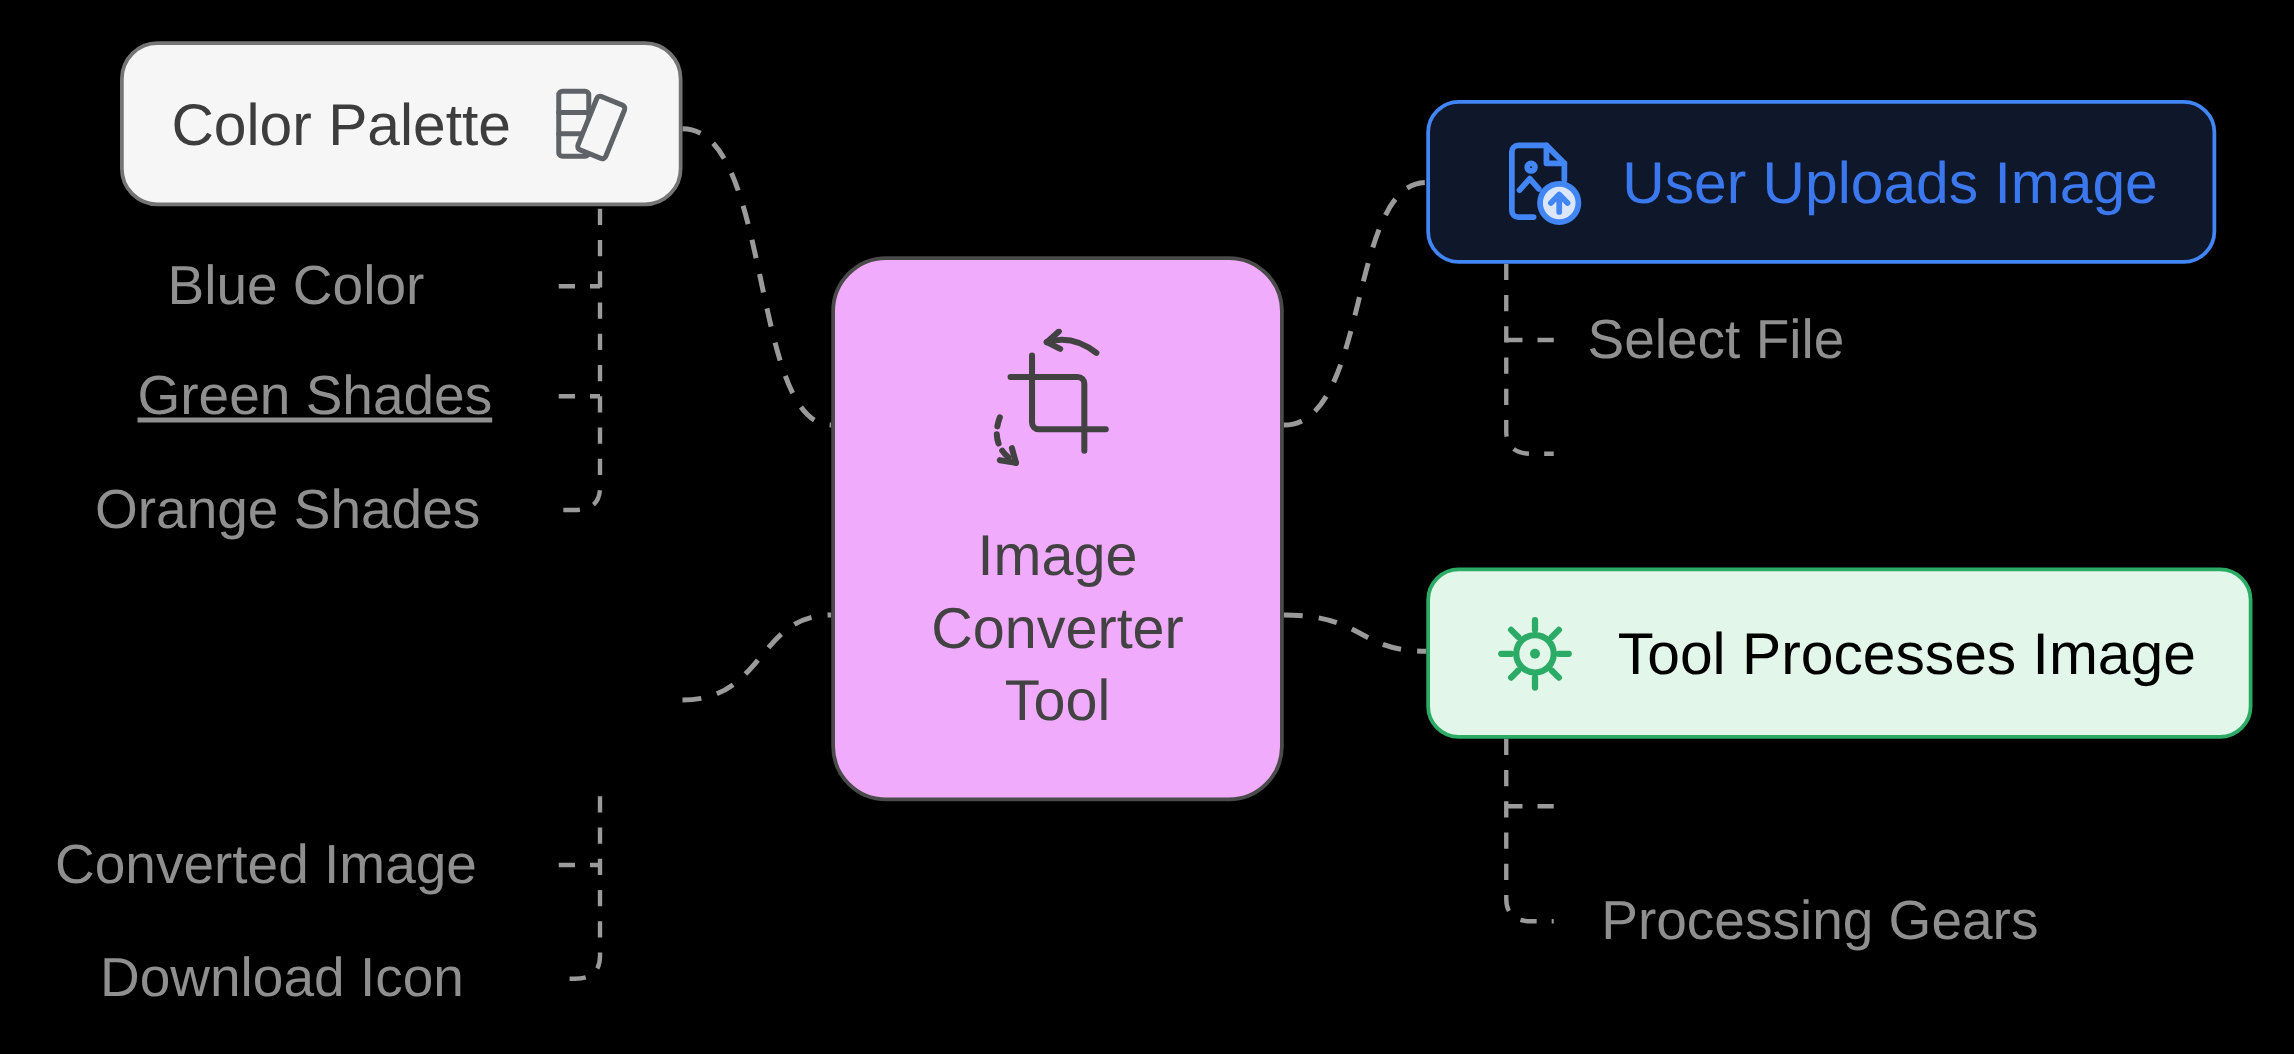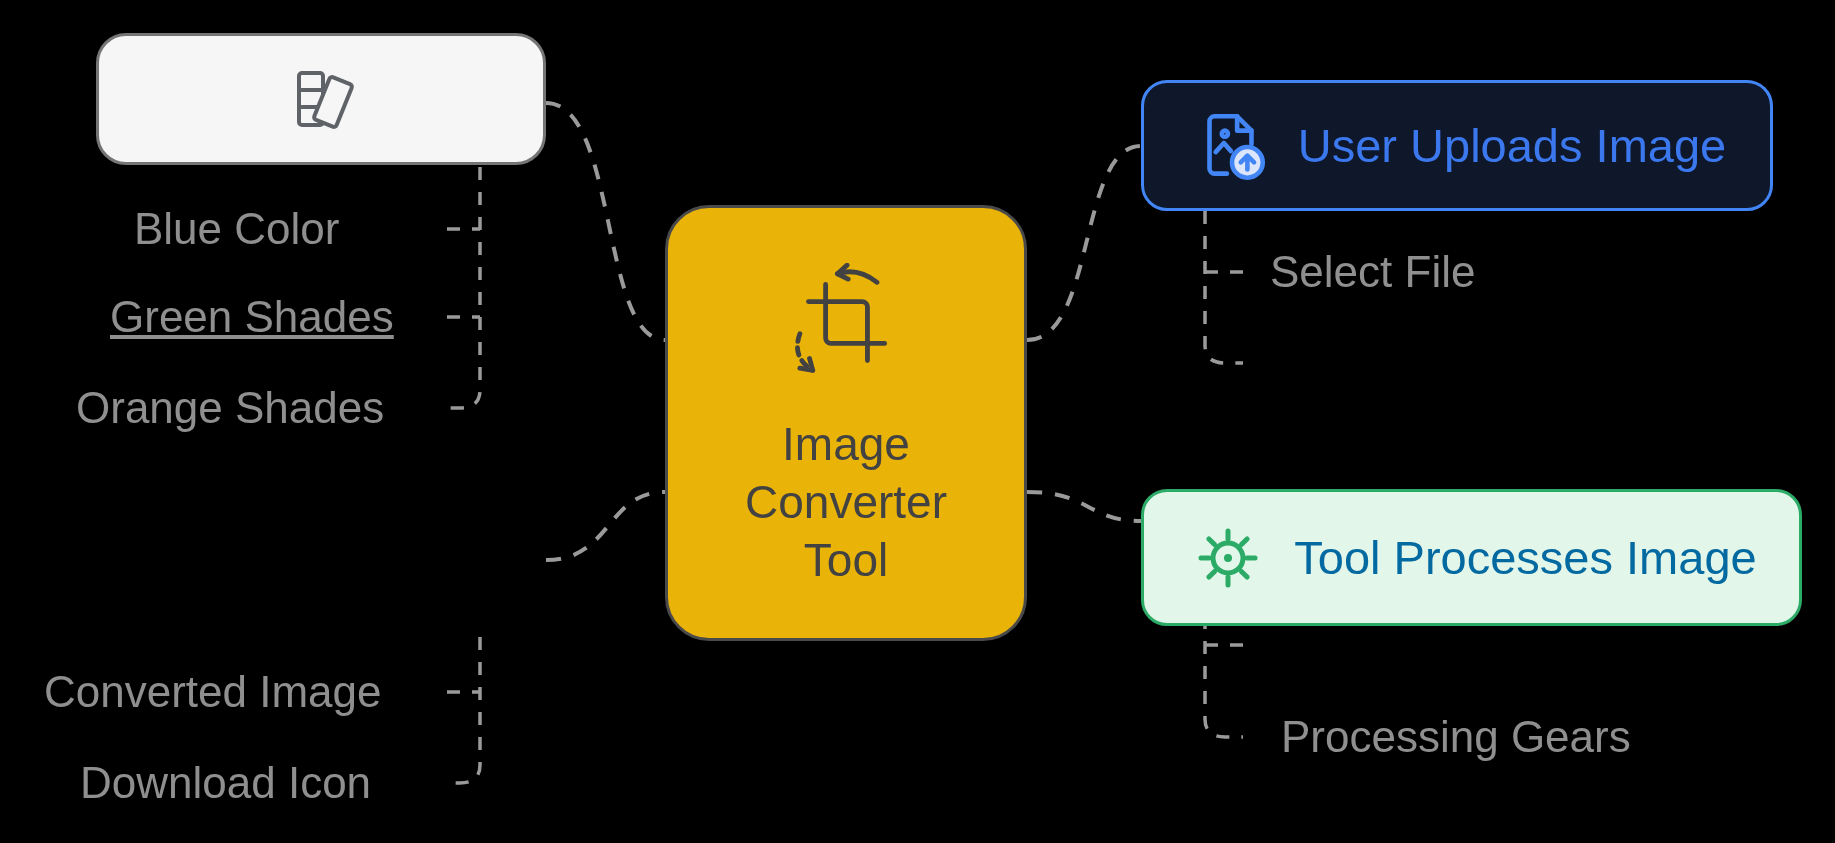--- a/index.html
+++ b/index.html
@@ -54,35 +54,34 @@
     border: 3.5px solid #4285f4;
     border-radius: 26px;
     color: #3b78ee;
     font-size: 47px;
   }
   .node-tool-processes {
     left: 1141px; top: 454px; width: 661px; height: 137px;
     background: #e2f6ea;
     border: 3.5px solid #2bab66;
     border-radius: 26px;
-    color: #0369a1;
-    font-size: 47px;
-    margin-top: 35px;
+    color: #000000;
+    font-size: 47px;
   }
   .node-display-output {
     left: 33px; top: 497px; width: 512px; height: 140px;
     background: #fdf0e0;
     border: 3.5px solid #e9861f;
     border-radius: 28px;
     color: #e9861f;
     font-size: 47px;
   }
   .node-central {
     left: 665px; top: 205px; width: 362px; height: 436px;
-    background: #eab308;
+    background: #f0abfc;
     border: 3px solid #4a4a4a;
     border-radius: 44px;
     flex-direction: column;
     justify-content: flex-start;
     padding-top: 55px;
     gap: 34px;
     color: #424242;
   }
   .central-text {
     text-align: center;
@@ -123,20 +122,21 @@
     <path class="trunk" d="M 447 692 L 480 692"></path>
 
     <path class="trunk" d="M 1205 211 L 1205 345 Q 1205 363 1225 363 L 1243 363"></path>
     <path class="trunk" d="M 1205 272 L 1243 272"></path>
 
     <path class="trunk" d="M 1205 591 L 1205 719 Q 1205 737 1225 737 L 1243 737"></path>
     <path class="trunk" d="M 1205 645 L 1243 645"></path>
   </svg>
 
   <div class="node node-color-palette">
+    <span class="label">Color Palette</span>
     <span class="icon">
       <svg width="72" height="72" viewBox="0 0 72 72" fill="none" stroke="#5f6368" stroke-width="4" stroke-linecap="round" stroke-linejoin="round">
         <rect x="14" y="10" width="24" height="52" rx="3"></rect>
         <line x1="14" y1="27" x2="38" y2="27"></line>
         <line x1="14" y1="44" x2="38" y2="44"></line>
         <rect x="36" y="16" width="24" height="46" rx="3" fill="#f6f6f6" transform="rotate(22 48 39)"></rect>
       </svg>
     </span>
   </div>
 

